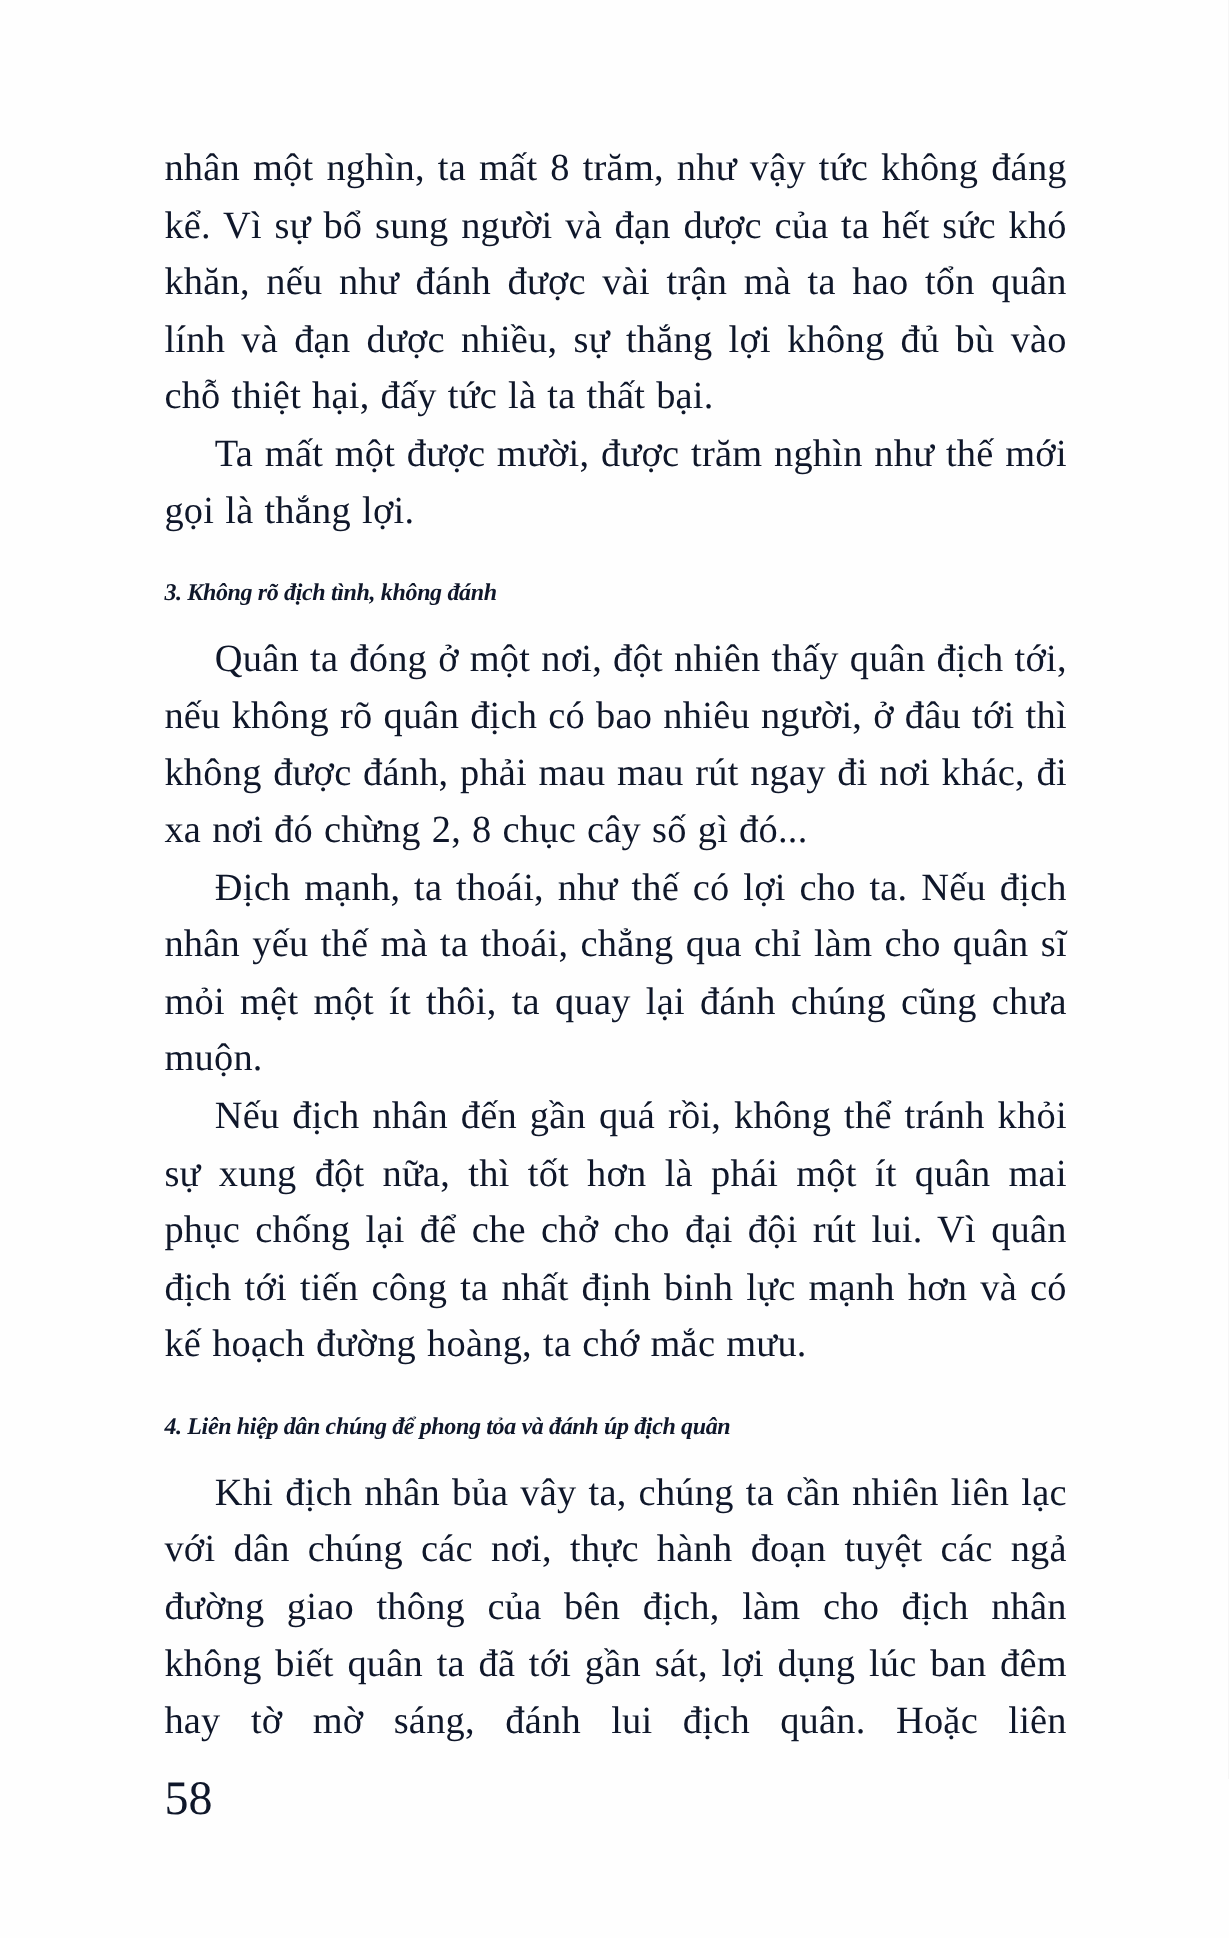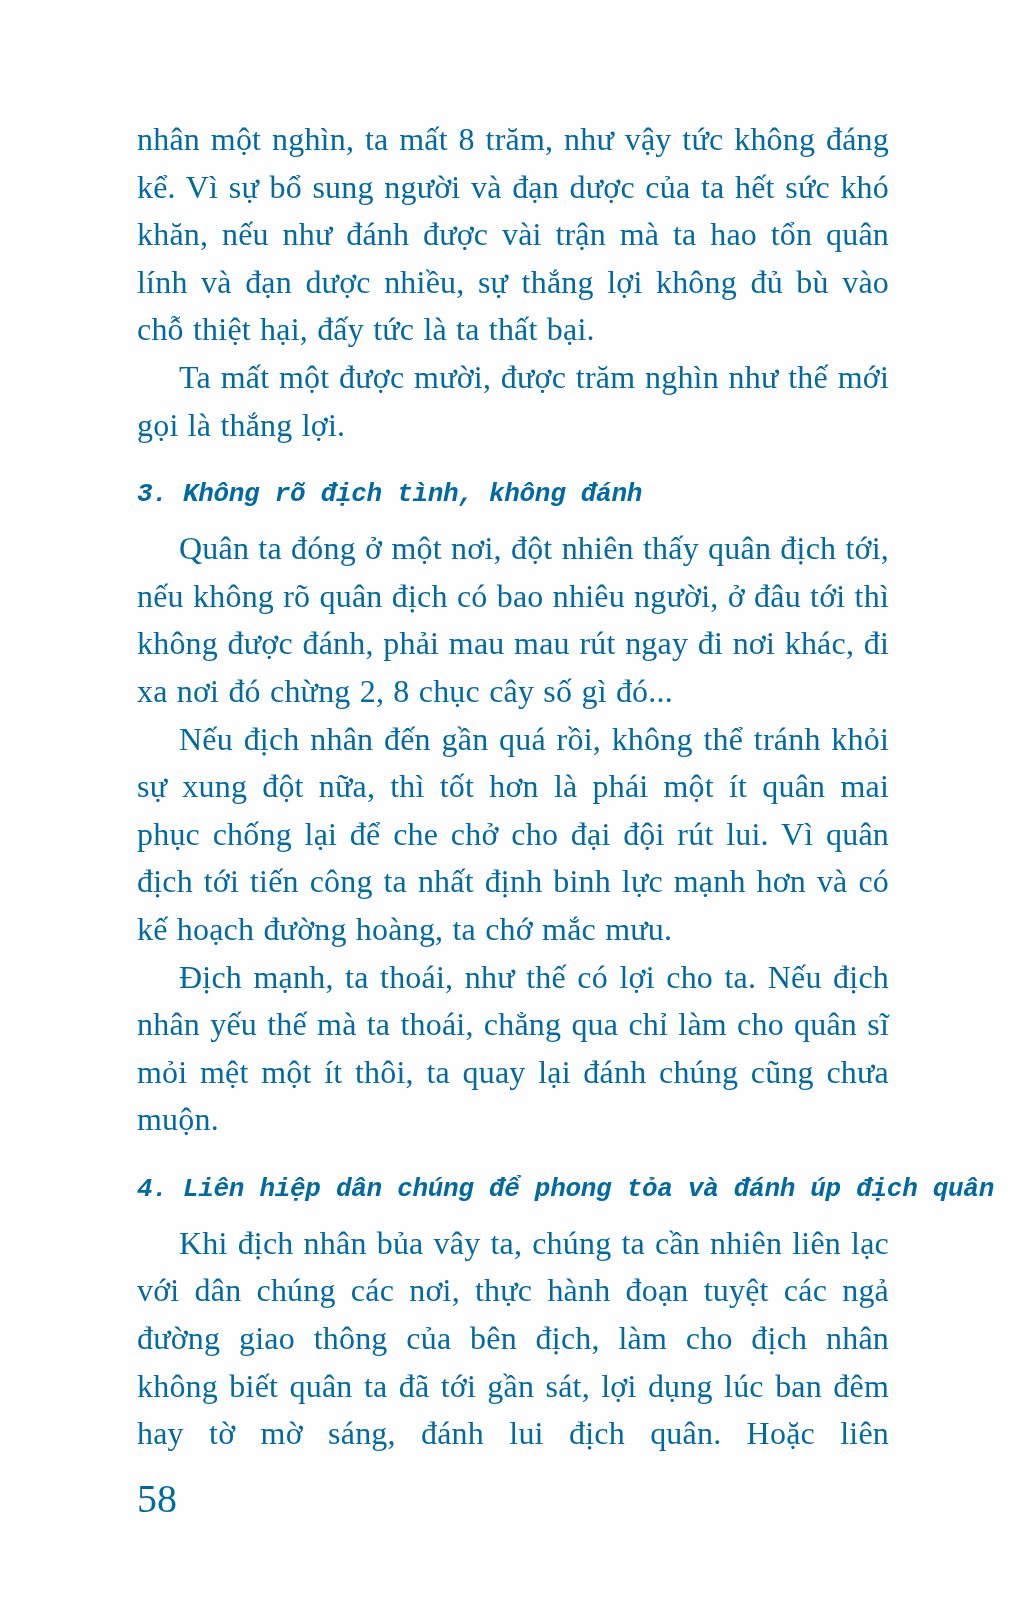--- a/index.html
+++ b/index.html
@@ -6,21 +6,21 @@
     margin: 0;
     padding: 0;
     background: #e8e8e8;
   }
   .page {
     position: relative;
     width: 1024px;
     height: 1615px;
     margin: 0 auto;
     background: #fefefe;
-    color: #0369a1;
+    color: #0f172a;
     overflow: hidden;
   }
   .content {
     position: absolute;
     left: 137px;
     top: 116px;
     width: 752px;
   }
   .par {
     margin: 0;
@@ -33,24 +33,24 @@
   }
   .par.indent {
     text-indent: 42px;
   }
   .par.continues {
     
     text-align-last: justify;
   }
   .heading {
     margin: 28px 0 14px 0;
-    font-family: Liberation Mono, monospace;
+    font-family: Liberation Serif, serif;
     font-style: italic;
     font-weight: bold;
-    font-size: 26px;
+    font-size: 20px;
     line-height: 34px;
     letter-spacing: -0.3px;
     white-space: nowrap;
   }
   .page-number {
     position: absolute;
     left: 137px;
     top: 1482px;
     font-family: "Liberation Serif", "DejaVu Serif", serif;
     font-size: 40px;
@@ -59,19 +59,19 @@
 </style>
 </head>
 <body>
 
 <div class="page">
   <div class="content">
     <p class="par">nhân một nghìn, ta mất 8 trăm, như vậy tức không đáng kể. Vì sự bổ sung người và đạn dược của ta hết sức khó khăn, nếu như đánh được vài trận mà ta hao tổn quân lính và đạn dược nhiều, sự thắng lợi không đủ bù vào chỗ thiệt hại, đấy tức là ta thất bại.</p>
     <p class="par indent">Ta mất một được mười, được trăm nghìn như thế mới gọi là thắng lợi.</p>
     <h2 class="heading">3. Không rõ địch tình, không đánh</h2>
     <p class="par indent">Quân ta đóng ở một nơi, đột nhiên thấy quân địch tới, nếu không rõ quân địch có bao nhiêu người, ở đâu tới thì không được đánh, phải mau mau rút ngay đi nơi khác, đi xa nơi đó chừng 2, 8 chục cây số gì đó...</p>
+    <p class="par indent">Địch mạnh, ta thoái, như thế có lợi cho ta. Nếu địch nhân yếu thế mà ta thoái, chẳng qua chỉ làm cho quân sĩ mỏi mệt một ít thôi, ta quay lại đánh chúng cũng chưa muộn.</p>
     <p class="par indent">Nếu địch nhân đến gần quá rồi, không thể tránh khỏi sự xung đột nữa, thì tốt hơn là phái một ít quân mai phục chống lại để che chở cho đại đội rút lui. Vì quân địch tới tiến công ta nhất định binh lực mạnh hơn và có kế hoạch đường hoàng, ta chớ mắc mưu.</p>
-    <p class="par indent">Địch mạnh, ta thoái, như thế có lợi cho ta. Nếu địch nhân yếu thế mà ta thoái, chẳng qua chỉ làm cho quân sĩ mỏi mệt một ít thôi, ta quay lại đánh chúng cũng chưa muộn.</p>
     <h2 class="heading">4. Liên hiệp dân chúng để phong tỏa và đánh úp địch quân</h2>
     <p class="par indent continues">Khi địch nhân bủa vây ta, chúng ta cần nhiên liên lạc với dân chúng các nơi, thực hành đoạn tuyệt các ngả đường giao thông của bên địch, làm cho địch nhân không biết quân ta đã tới gần sát, lợi dụng lúc ban đêm hay tờ mờ sáng, đánh lui địch quân. Hoặc liên</p>
   </div>
   <div class="page-number">58</div>
 </div>
 
 </body></html>

